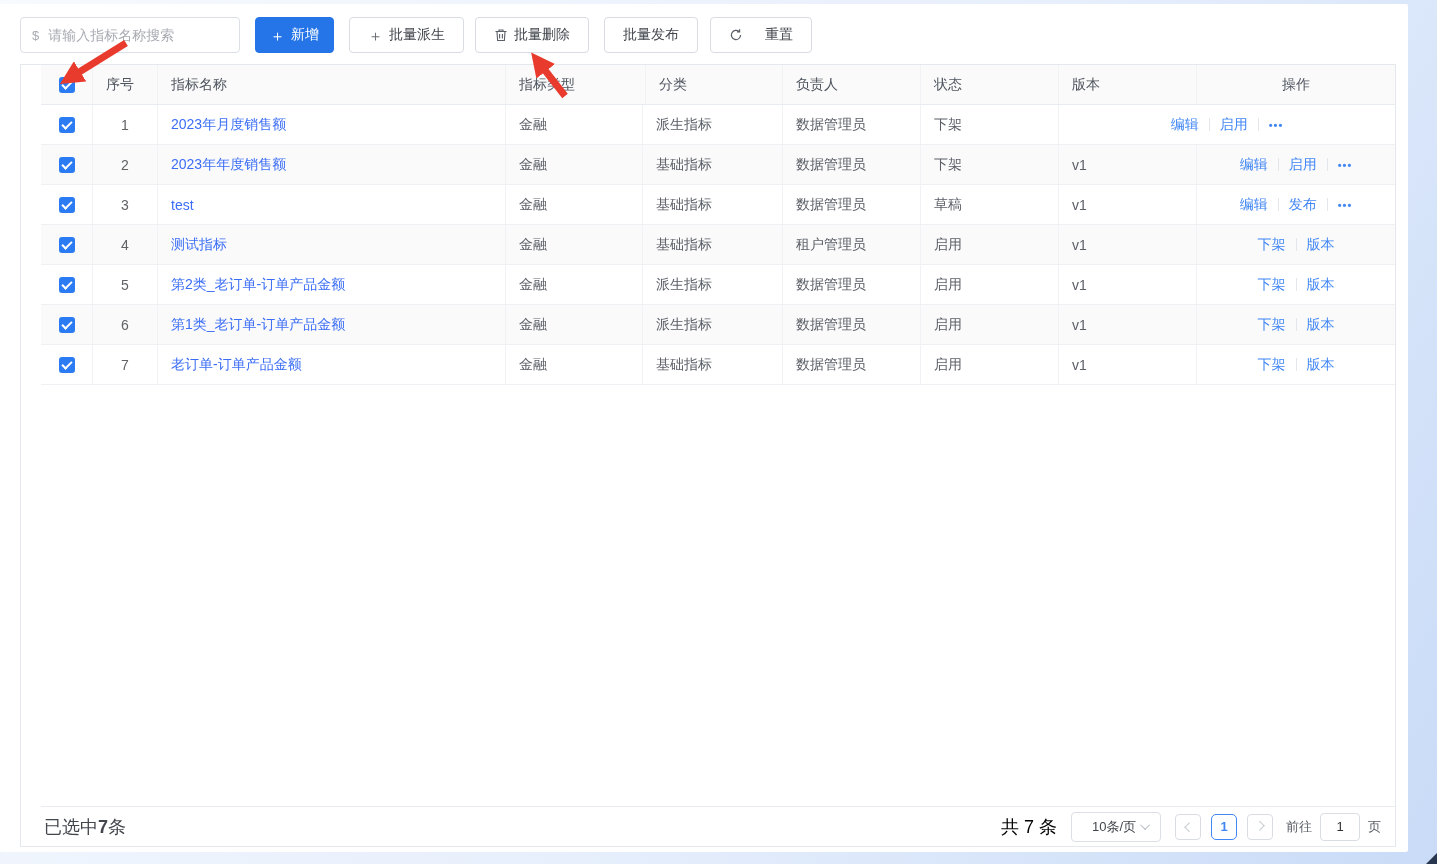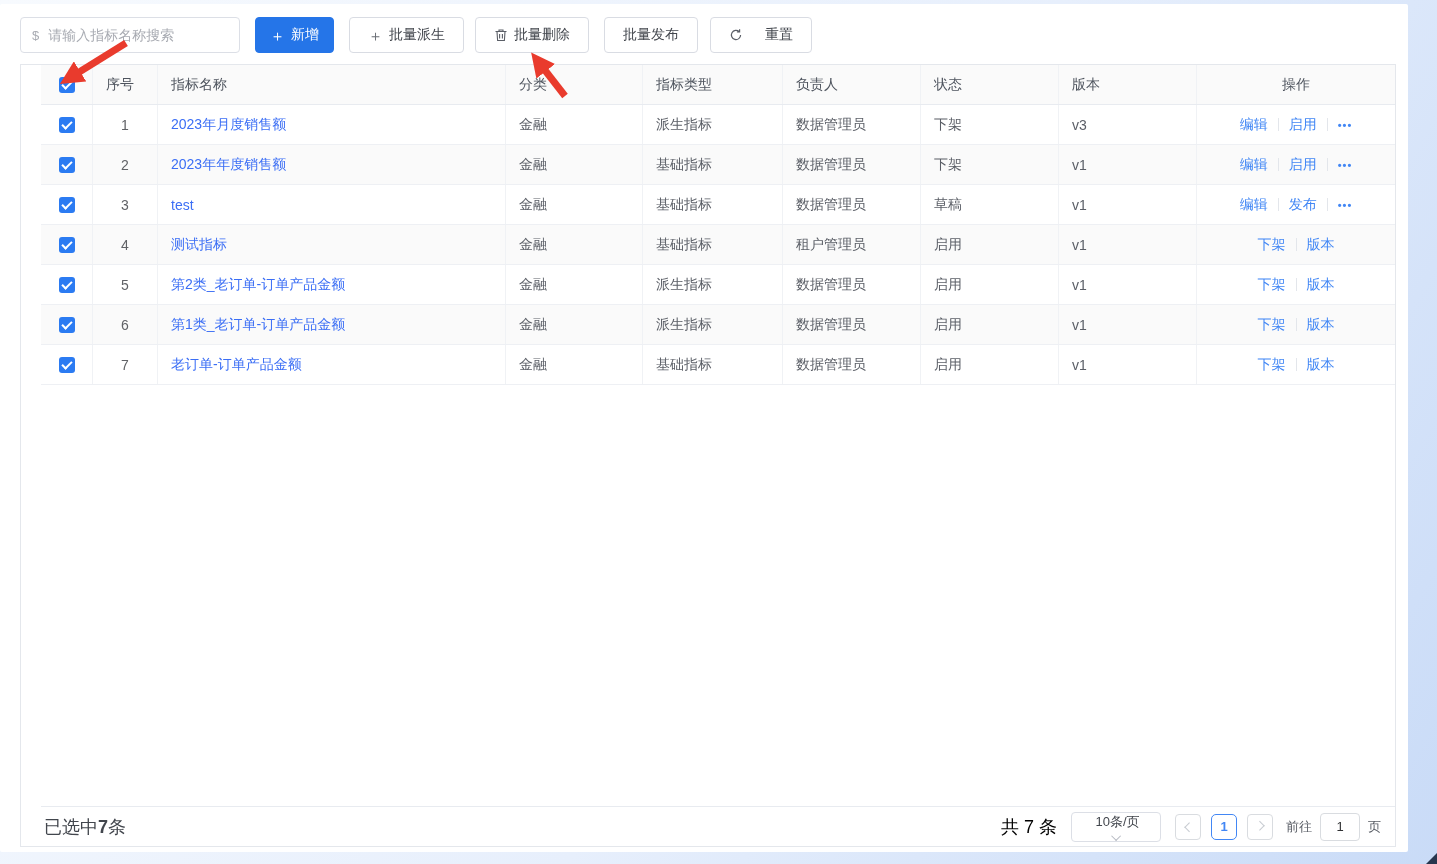--- a/index.html
+++ b/index.html
@@ -59,21 +59,21 @@
     border:solid #fff; border-width:0 2px 2px 0; transform:rotate(45deg); }
 
   
   .tfoot { height:40px; flex:none; border-top:1px solid #e8ebf0; display:flex; align-items:center;
     padding:0 14px 0 3px; background:#fff; }
   .selected-info { font-size:18px; color:#42464d; }
   .selected-info b { font-weight:bold; }
   .pager { margin-left:auto; display:flex; align-items:center; }
   .total-text { font-size:18px; color:#000000; margin-right:14px; }
   .size-select { width:90px; height:30px; border:1px solid #dcdfe6; border-radius:4px; background:#fff;
-    display:flex; align-items:center; padding:0 10px 0 13px; cursor:pointer;flex-direction:column; }
+    display:flex; align-items:center; padding:0 10px 0 13px; cursor:pointer; }
   .size-select .val { font-size:13px; color:#42464d; flex:1; text-align:center; }
   .chev { width:7px; height:7px; border-left:1.5px solid #b6bac2; border-bottom:1.5px solid #b6bac2;
     display:inline-block; }
   .chev-down { transform:rotate(-45deg) translateY(-2px); }
   .pg-btn { width:26px; height:26px; border:1px solid #d9dce0; border-radius:4px; background:#fff;
     display:flex; align-items:center; justify-content:center; cursor:pointer; }
   .pg-prev { margin-left:14px; } .pg-next { margin-left:10px; }
   .chev-left { transform:rotate(45deg) translateX(1px); border-color:#c7cbd1; }
   .chev-right { transform:rotate(-135deg) translateX(1px); border-color:#c7cbd1; }
   .pg-current { width:26px; height:26px; border:1px solid #4287f5; border-radius:5px; color:#4287f5;
@@ -130,42 +130,41 @@
     </button>
   </div>
 
   <div class="table-box">
     <div class="tr thead">
       <div class="th col-check">
           <span class="checkbox"></span>
         </div>
       <div class="th col-no">序号</div>
       <div class="th col-name">指标名称</div>
+      <div class="th col-type">指标类型</div>
       <div class="th col-cat">分类</div>
-      <div class="th col-type">指标类型</div>
       <div class="th col-owner">负责人</div>
       <div class="th col-status">状态</div>
       <div class="th col-ver">版本</div>
       <div class="th col-ops">操作</div>
     </div>
 
     <div>
         <div class="tr">
     <div class="td col-check">
             <span class="checkbox"></span>
           </div>
     <div class="td col-no">1</div>
     <div class="td col-name">
             <a class="name-link">2023年月度销售额</a>
           </div>
     <div class="td col-cat">金融</div>
     <div class="td col-type">派生指标</div>
     <div class="td col-owner">数据管理员</div>
     <div class="td col-status">下架</div>
-    <div class="td col-ver">v3</div>
     <div class="td col-ops">
             <a class="op-link">编辑</a>
             <span class="op-divider"></span>
             <a class="op-link">启用</a>
             <span class="op-divider"></span>
             <a class="op-more">•••</a>
           </div>
   </div>
         <div class="tr striped">
     <div class="td col-check">

